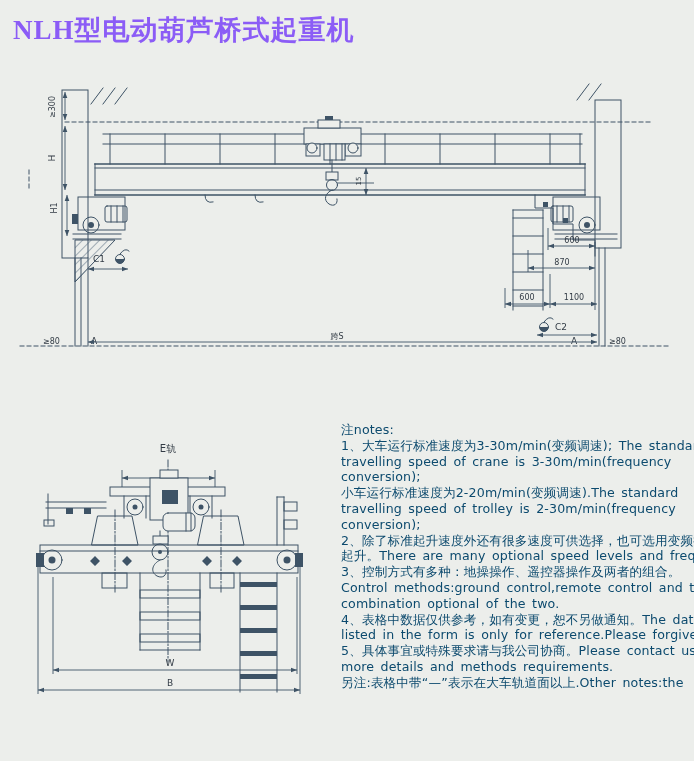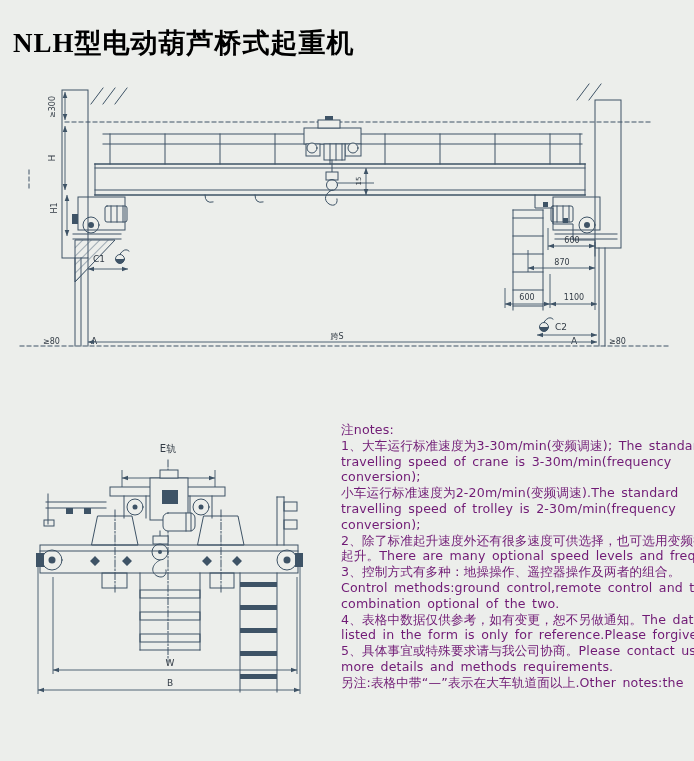--- a/index.html
+++ b/index.html
@@ -1,23 +1,23 @@
 <!DOCTYPE html>
 <html><head>
 <meta charset="utf-8">
 <style>
   html,body{margin:0;padding:0;}
   body{width:694px;height:761px;background:#e7eae8;font-family:"DejaVu Sans",sans-serif;}
   #page{position:relative;width:694px;height:761px;background:#eceeeb;overflow:hidden;}
   #title{position:absolute;left:13px;top:12px;font-family:"Liberation Serif","DejaVu Serif",serif;
-         font-weight:bold;font-size:27px;color:#000000;letter-spacing:1px;margin-top:13px;}
+         font-weight:bold;font-size:27px;color:#8b5cf6;letter-spacing:1px;}
   .drawing{position:absolute;}
   #front-view{left:15px;top:78px;}
   #end-view{left:10px;top:432px;}
-  #notes{position:absolute;left:341px;top:422px;width:352px;color:#701a75;
+  #notes{position:absolute;left:341px;top:422px;width:352px;color:#0c4a6e;
          font-size:12.6px;line-height:15.8px;word-spacing:2.2px;letter-spacing:.15px;}
   #notes .nline{white-space:nowrap;}
   svg text{fill:#323b45;font-family:"DejaVu Sans",sans-serif;}
   .ln{stroke:#3e5366;stroke-width:1;fill:none;stroke-linecap:square;}
   .ln2{stroke:#3e5366;stroke-width:1.6;fill:none;stroke-linecap:square;}
   .fl{fill:#3e5366;stroke:none;}
   .paper{fill:#eceeeb;}
   .dsh{stroke-dasharray:4 3;}
   .dd{stroke-dasharray:7 2 1.5 2;}
   .dim{stroke:#3e5366;stroke-width:.9;fill:none;}

